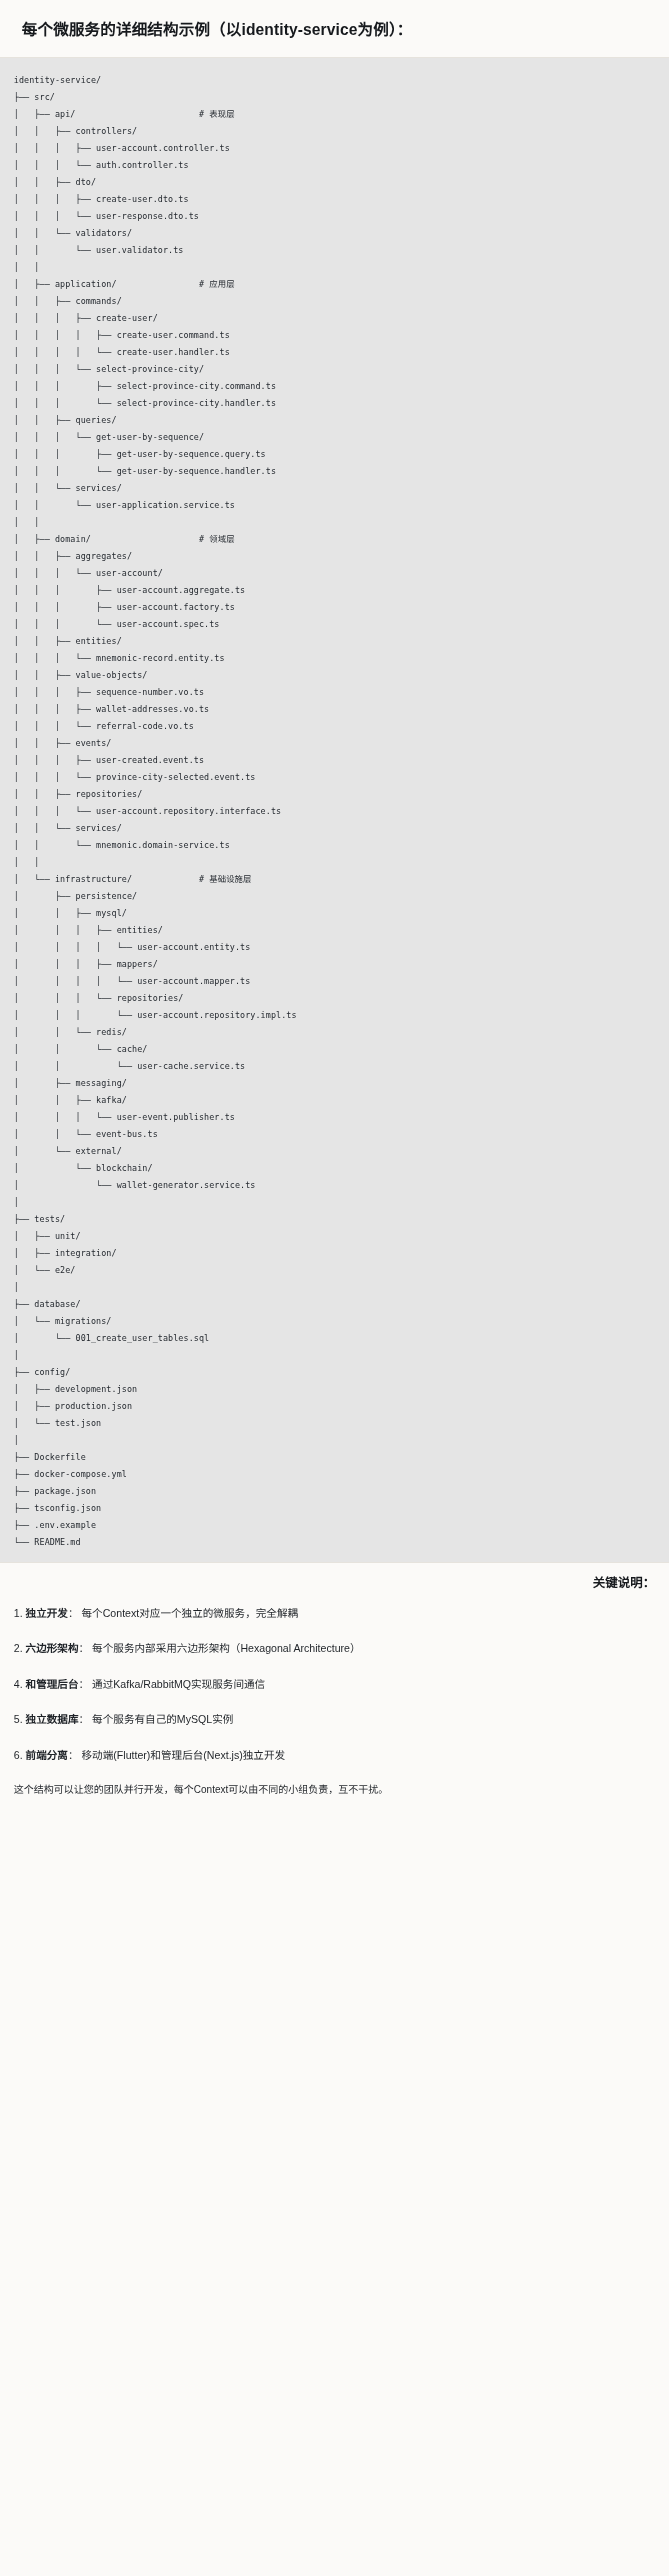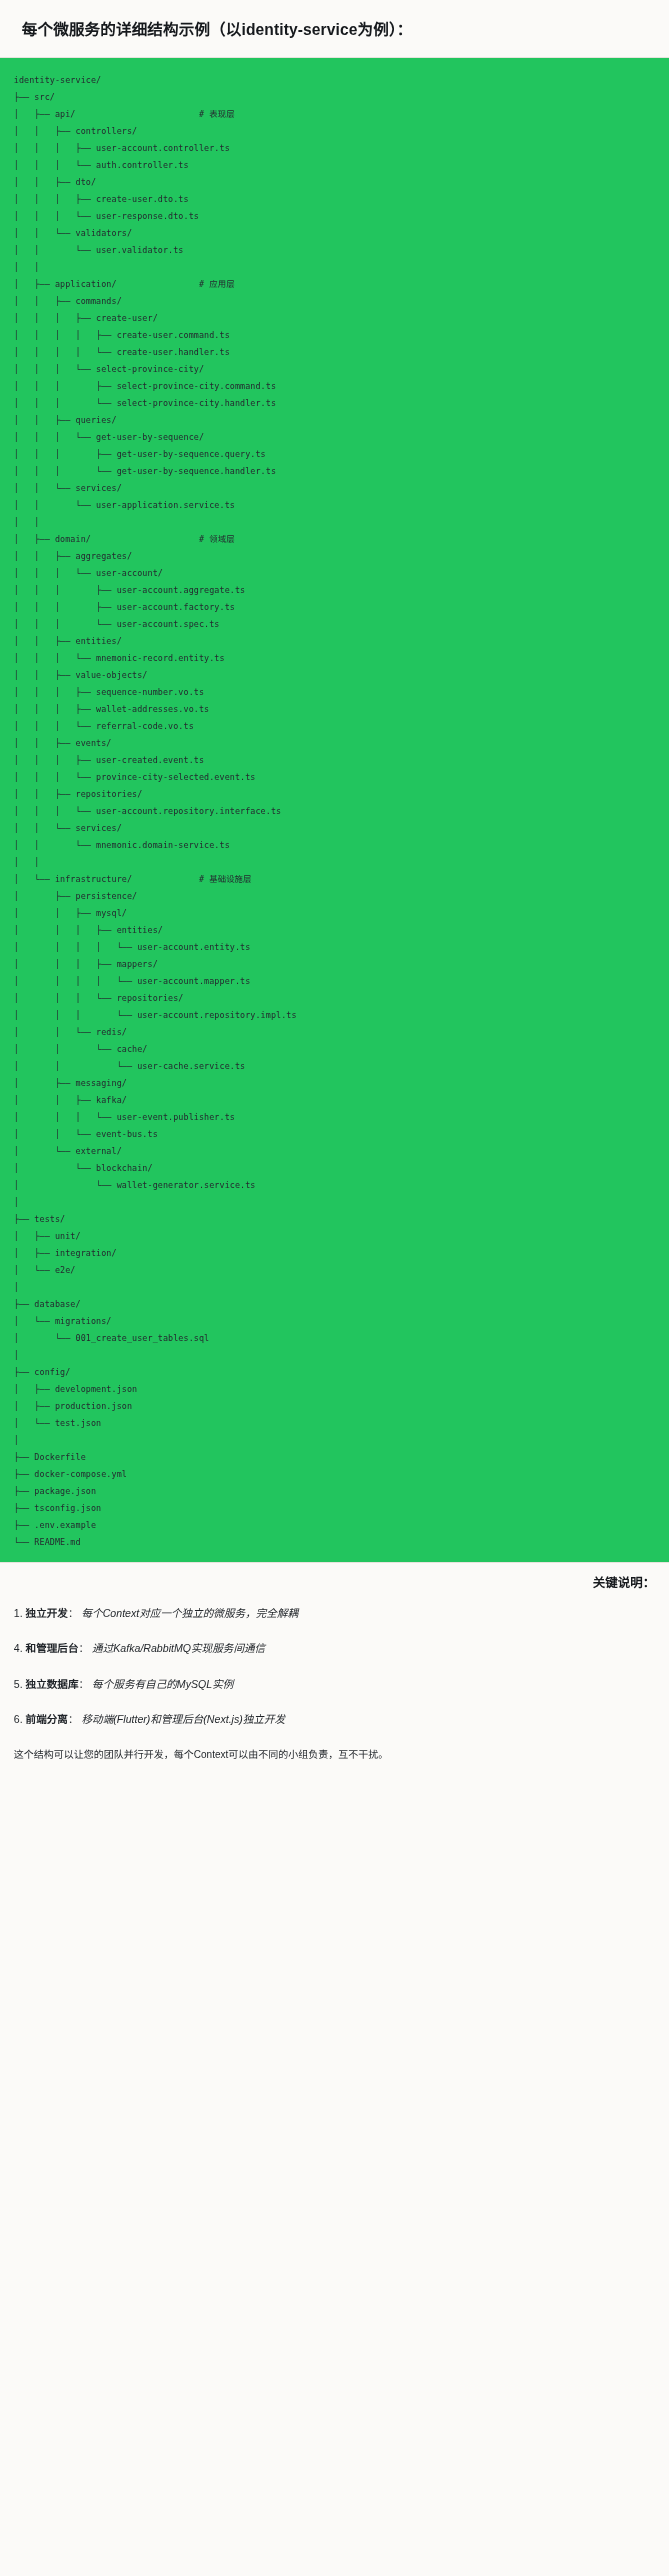--- a/index.html
+++ b/index.html
@@ -34,21 +34,21 @@
   .rule {
     height: 0.6px;
     background: #e6e3dd;
     width: 669px;
     margin: 0;
   }
 
   
   .tree-block {
     padding: 13.8px 13.8px 11.3px 13.8px;
-    background: #22c55e;
+    background: #e5e5e5;
   }
   pre.tree {
     margin: 0;
     font-family: "DejaVu Sans Mono", "Liberation Mono", monospace;
     font-size: 8.4px;
     line-height: 17px;
     color: #24292f;
     white-space: pre;
     tab-size: 4;
     letter-spacing: 0.1px;
@@ -73,21 +73,20 @@
     margin: 0 0 19px 0;
   }
   .note-item .num {
     font-weight: normal;
   }
   .note-item .term {
     font-weight: bold;
   }
   .note-item .desc {
     font-weight: normal;
-    font-style: italic;
   }
   .closing {
     font-size: 10px;
     line-height: 1.6;
     color: #1f2328;
     margin: 3px 0 0 0;
   }
   .spacer-bottom { height: 5px; }
 </style>
 </head>
@@ -193,20 +192,25 @@
 
   <div class="notes">
     <h2 class="notes-title">关键说明：</h2>
 
     <p class="note-item">
       <span class="num">1.</span>
       <span class="term">独立开发</span><span class="sep">：</span>
       <span class="desc">每个Context对应一个独立的微服务，完全解耦</span>
     </p>
 
+    <p class="note-item">
+      <span class="num">2.</span>
+      <span class="term">六边形架构</span><span class="sep">：</span>
+      <span class="desc">每个服务内部采用六边形架构（Hexagonal Architecture）</span>
+    </p>
 
 
     <p class="note-item">
       <span class="num">4.</span>
       <span class="term">和管理后台</span><span class="sep">：</span>
       <span class="desc">通过Kafka/RabbitMQ实现服务间通信</span>
     </p>
 
     <p class="note-item">
       <span class="num">5.</span>

